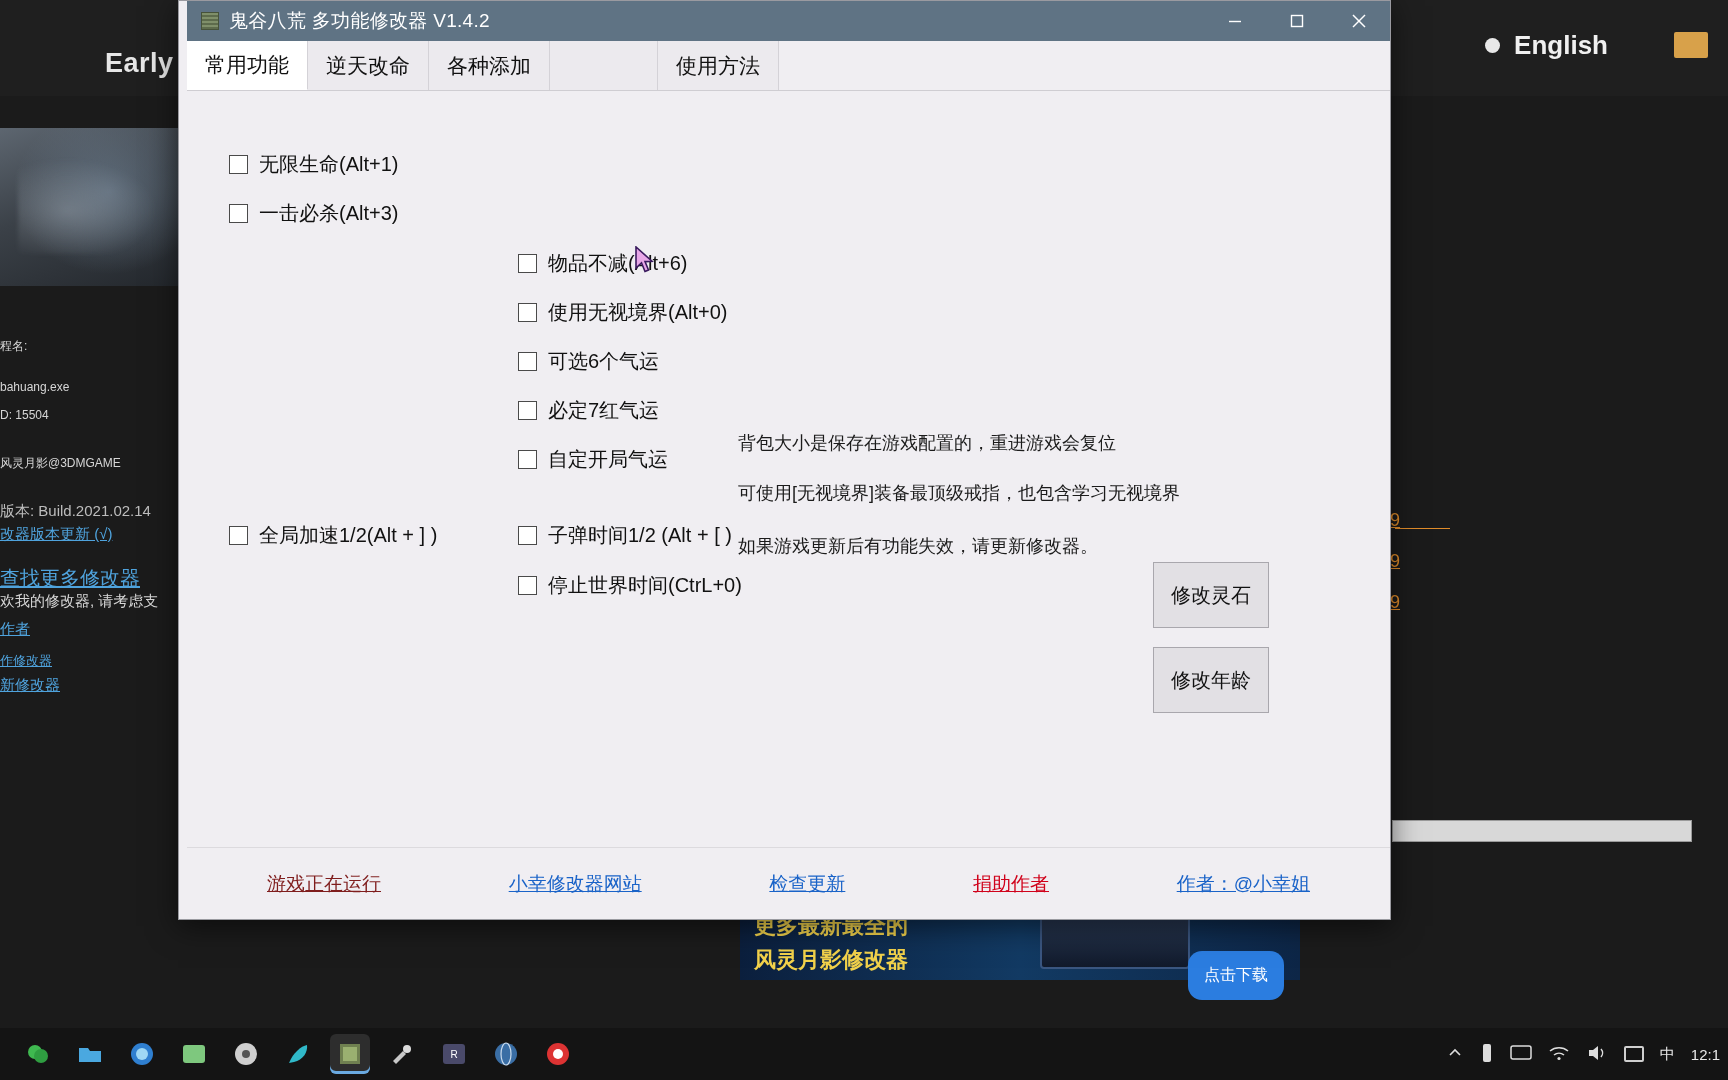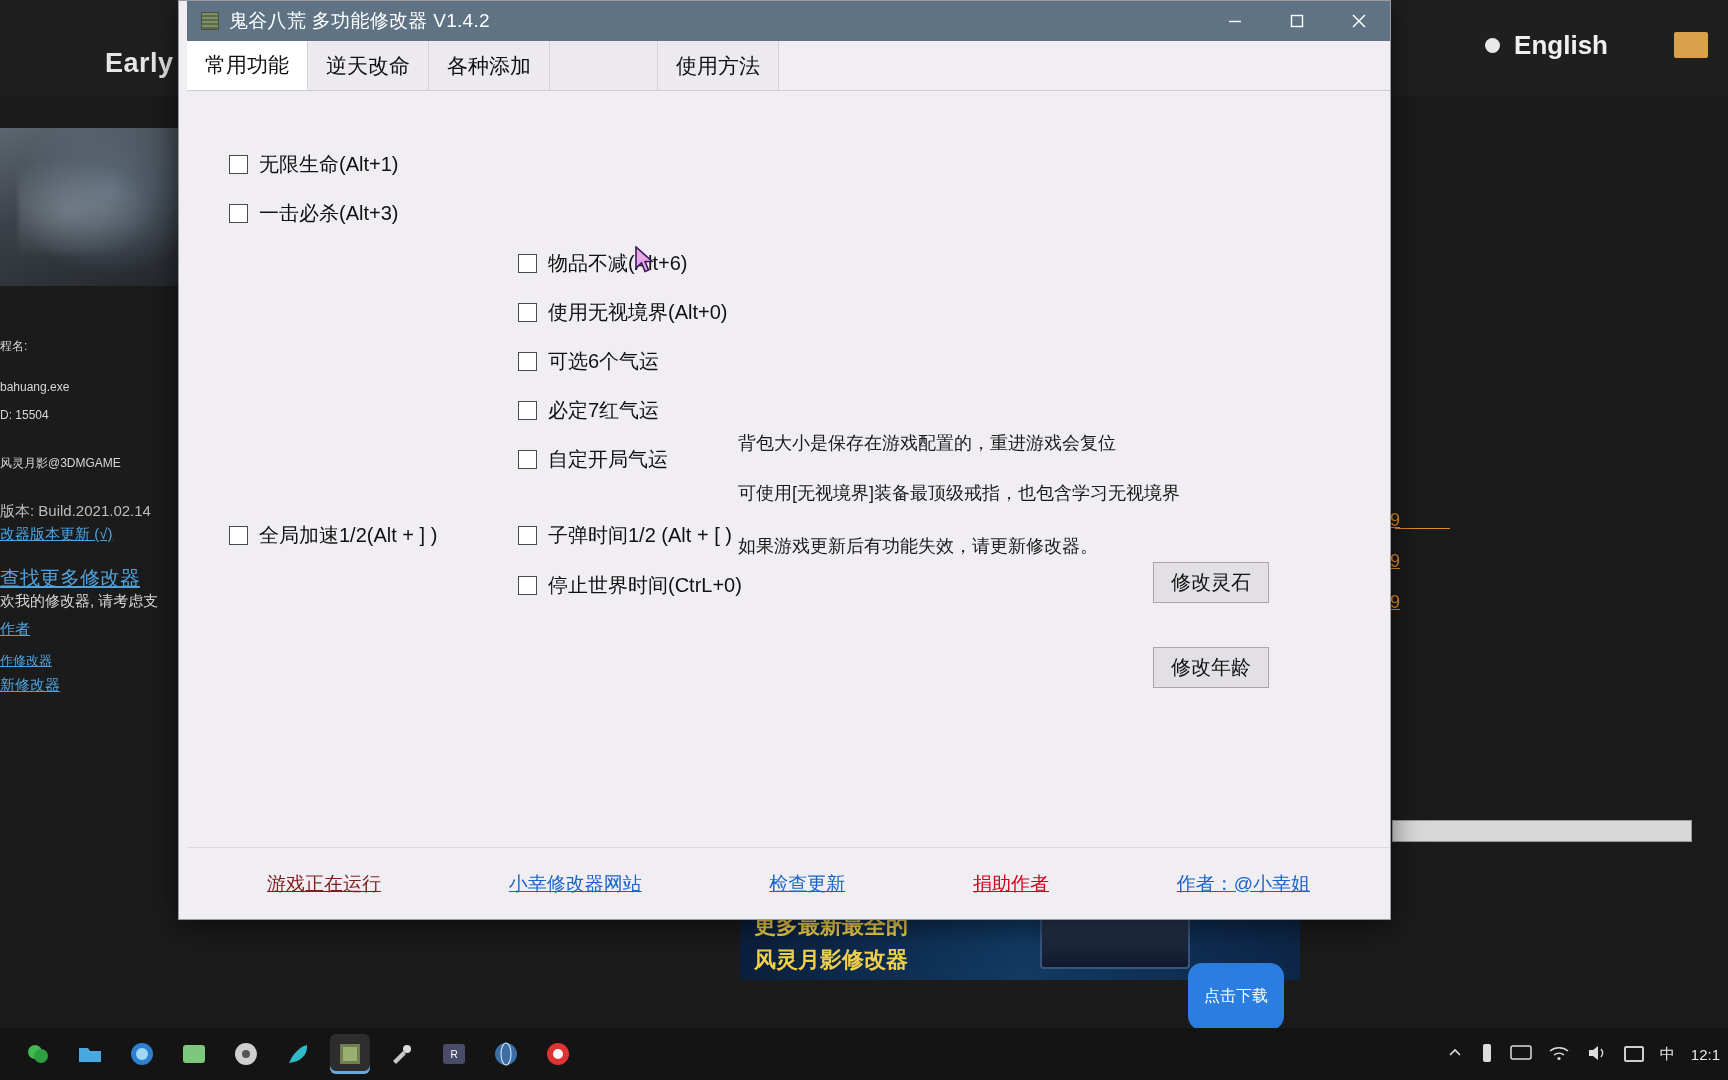--- a/index.html
+++ b/index.html
@@ -41,22 +41,22 @@
   .bg-orange-col .ov { color: #e08c2a; font-size: 18px; text-decoration: underline; margin-bottom: 20px; }
   .bg-line-orange { position: absolute; background: #e08c2a; height: 1px; }
 
   .bg-right-strip { position: absolute; left: 1390px; top: 96px; width: 338px; height: 840px; background: #1b1b1b; }
   .bg-scroll { position: absolute; left: 1392px; top: 820px; width: 300px; height: 22px; background: #d8d8d8; border: 1px solid #9a9a9a; }
 
   .bg-promo { position: absolute; left: 740px; top: 905px; width: 560px; height: 75px;
     background: linear-gradient(90deg, #0b1f3d 0%, #123a63 50%, #0d2647 100%); }
   .bg-promo .t1 { position: absolute; left: 14px; top: 6px; font-size: 22px; color: #f2d24b; font-weight: 700; }
   .bg-promo .t2 { position: absolute; left: 14px; top: 40px; font-size: 22px; color: #f2d24b; font-weight: 700; }
-  .bg-promo .btn { position: absolute; right: 16px; top: 58px; background: #2b7de0; color:#fff;
-                   font-size: 16px; padding: 23px 16px; border-radius: 14px; text-align: right; }
+  .bg-promo .btn { position: absolute; right: 16px; top: 46px; background: #2b7de0; color:#fff;
+                   font-size: 16px; padding: 14px 16px; border-radius: 14px; text-align: right; }
   .bg-promo .device { position: absolute; right: 110px; top: 8px; width: 150px; height: 56px;
     background: linear-gradient(180deg,#2a3a55,#111a2b); border: 2px solid #3a5680; border-radius: 4px; }
   .bg-gold-box { position:absolute; left: 845px; top: 893px; width: 64px; height: 26px; background:#d9c27a; }
 
   
   .taskbar { position: absolute; left: 0; bottom: 0; width: 1728px; height: 52px; background: #141414; }
   .tb-icons { position: absolute; left: 18px; top: 6px; display: flex; gap: 12px; align-items: center; }
   .tb-ico { width: 40px; height: 40px; border-radius: 6px; display:flex; align-items:center; justify-content:center; }
   .tb-ico.active { background: #2d2d2d; box-shadow: inset 0 -3px 0 #6aa9e0; }
   .tb-right { position: absolute; right: 8px; top: 0; height: 52px; display: flex; align-items: center; gap: 16px; color: #e8e8e8; font-size: 15px; }
@@ -98,21 +98,21 @@
   .cb { position: absolute; display: flex; align-items: center; gap: 11px; }
   .cb .box {
     width: 19px; height: 19px; border: 1.6px solid #4a4a4a; background: #ffffff;
     flex: 0 0 19px;
   }
   .cb .lb { font-size: 20px; color: #111; white-space: nowrap; }
 
   .note { position: absolute; font-size: 18px; color: #1b1b1b; line-height: 27px; white-space: nowrap; }
 
   .gbtn {
-    position: absolute; width: 116px; height: 41px; background: #e2e0e4;
+    position: absolute; width: 116px; height: 66px; background: #e2e0e4;
     border: 1px solid #a9a7ad; display: flex; align-items: center; justify-content: center;
     font-size: 20px; color: #111;
   }
 
   .footer {
     flex: 0 0 72px; height: 72px; background: #f0eef2; border-top: 1px solid #dcdade;
     display: flex; align-items: center; justify-content: space-between;
     padding: 0 80px;
   }
   .flink { font-size: 19px; text-decoration: underline; cursor: pointer; }

